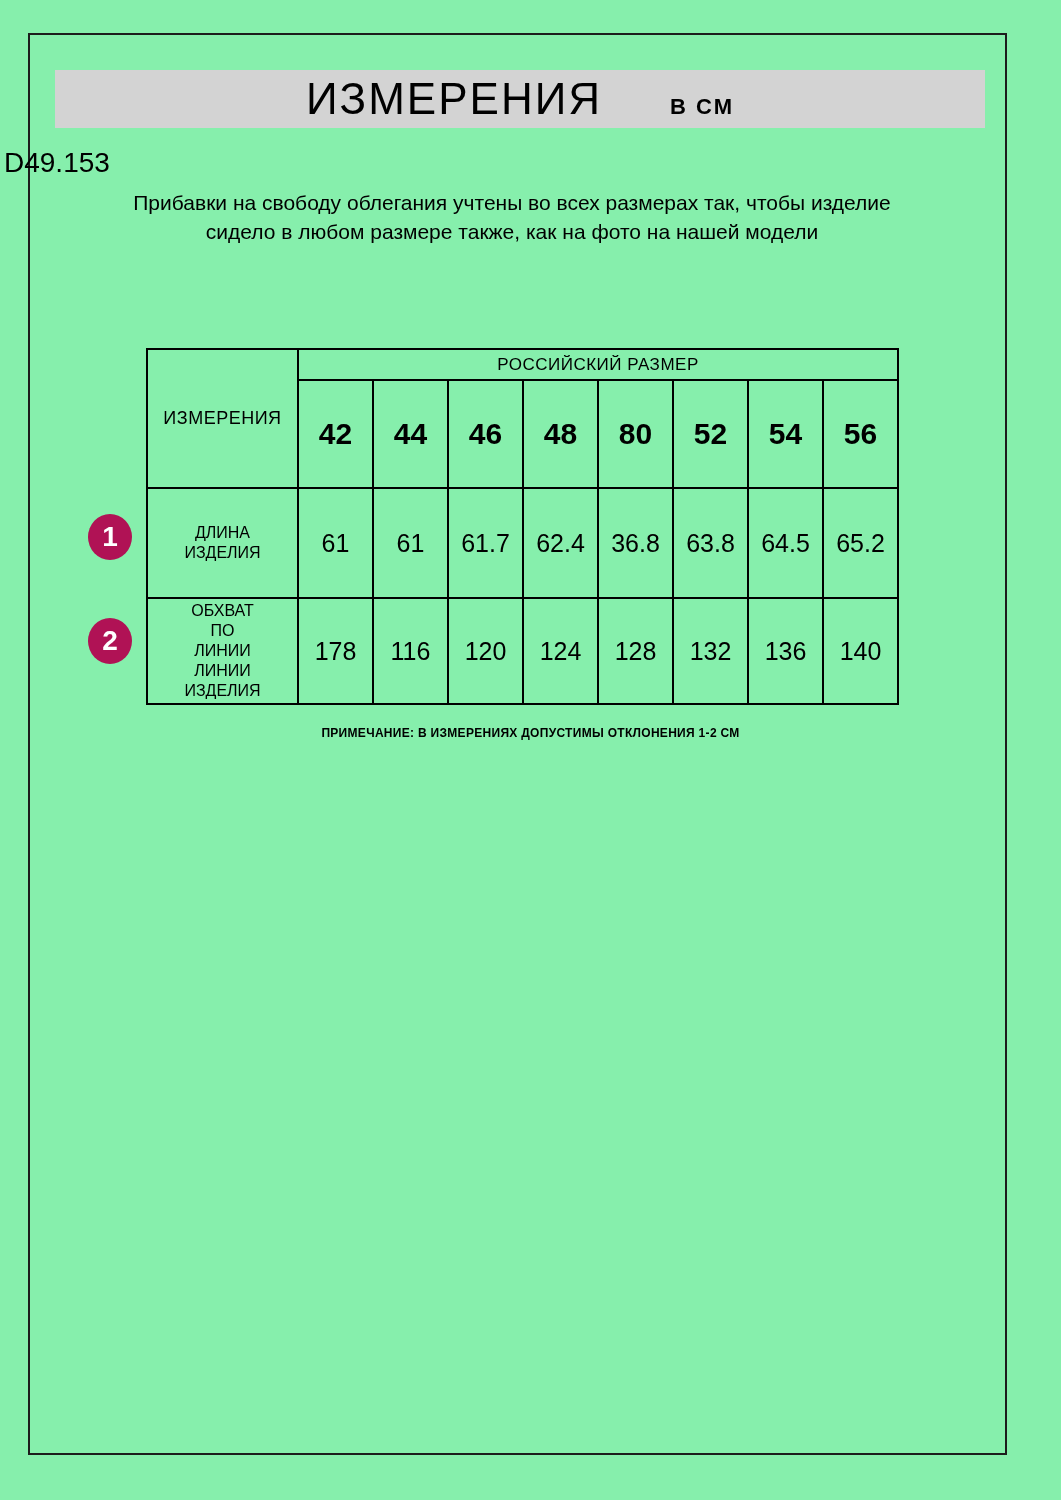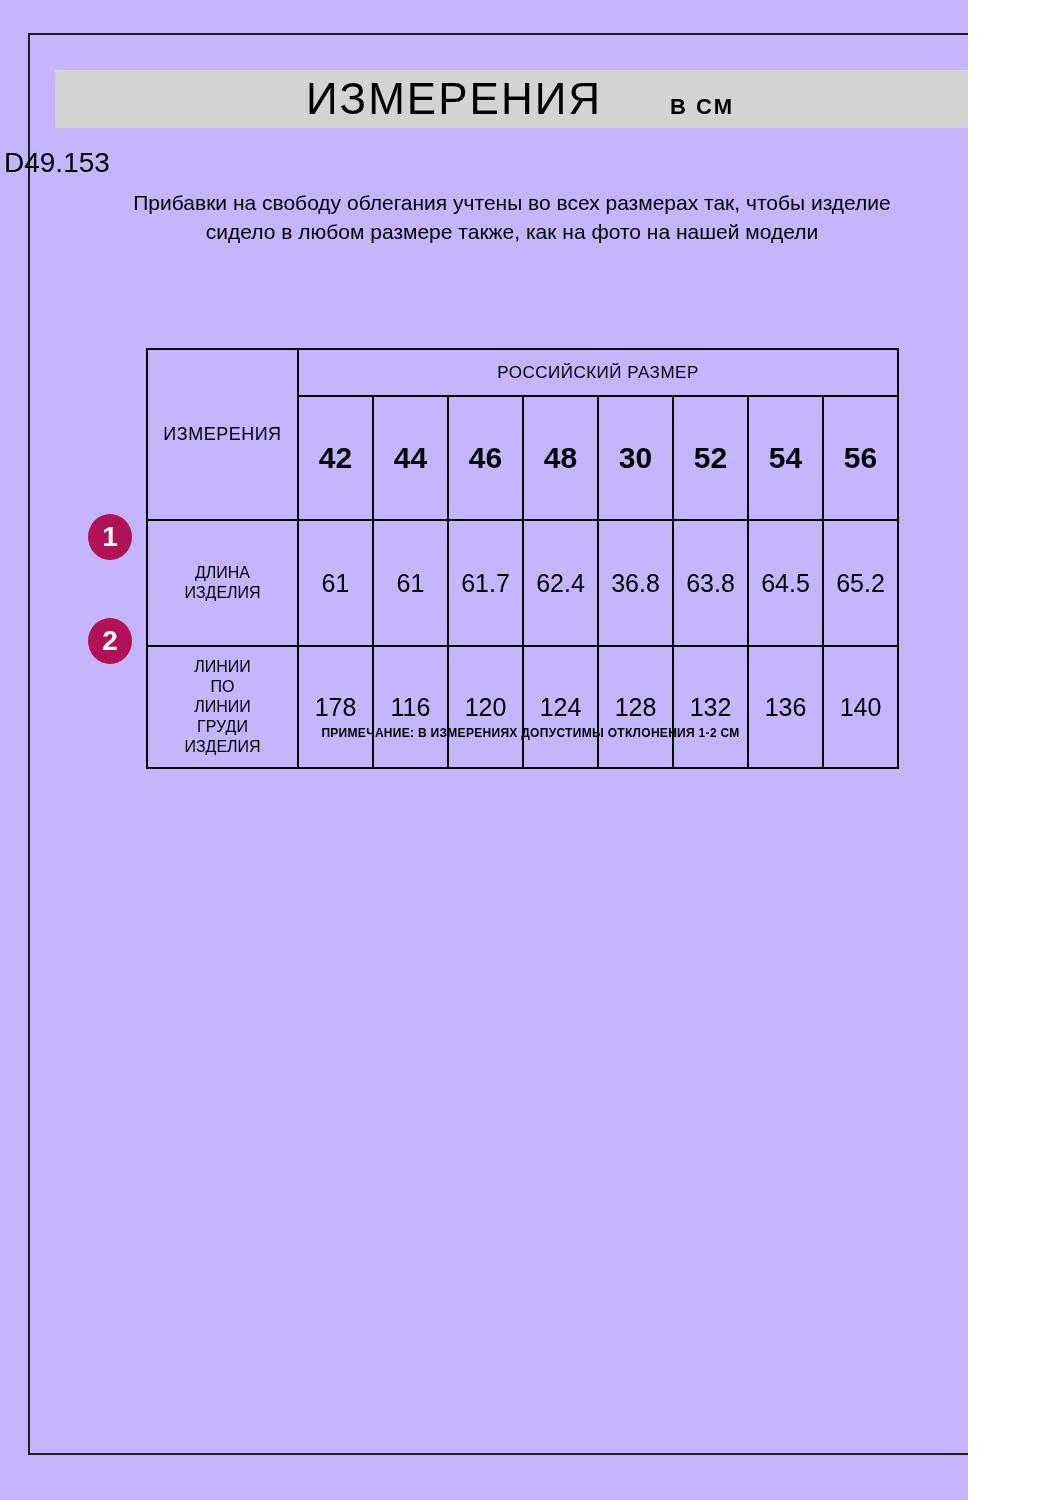--- a/index.html
+++ b/index.html
@@ -4,23 +4,23 @@
 <style>
   html, body {
     margin: 0;
     padding: 0;
     background: #ffffff;
     font-family: "Liberation Sans", "DejaVu Sans", sans-serif;
     color: #000000;
   }
   .page {
     position: relative;
-    width: 968px;
+    width: 1061px;
     height: 1500px;
-    background: #c4b5fd;
+    background: #86efac;
     overflow: hidden;
   }
   .page-border {
     position: absolute;
     left: 28px;
     top: 33px;
     width: 979px;
     height: 1422px;
     border: 2px solid #1c1c1c;
     box-sizing: border-box;
@@ -78,21 +78,21 @@
     position: absolute;
     left: 146px;
     top: 348px;
     border-collapse: collapse;
     table-layout: fixed;
   }
   table.size-table td {
     border: 2px solid #000000;
     text-align: center;
     vertical-align: middle;
-    padding: 8px;
+    padding: 0;
   }
   td.measure-head {
     font-size: 18px;
     font-weight: 400;
     letter-spacing: 0.5px;
   }
   td.group-head {
     height: 29px;
     font-size: 17px;
     font-weight: 400;
@@ -171,38 +171,38 @@
     <tbody>
         <tr>
       <td class="measure-head" rowspan="2">ИЗМЕРЕНИЯ</td>
       <td class="group-head" colspan="8">РОССИЙСКИЙ РАЗМЕР</td>
     </tr>
     <tr class="sizes-row">
       <td>42</td>
       <td>44</td>
       <td>46</td>
       <td>48</td>
-      <td>30</td>
+      <td>80</td>
       <td>52</td>
       <td>54</td>
       <td>56</td>
     </tr>
     <tr class="data-row row-length">
       <td class="row-label">ДЛИНА ИЗДЕЛИЯ</td>
       <td class="val">61</td>
       <td class="val">61</td>
       <td class="val">61.7</td>
       <td class="val">62.4</td>
       <td class="val">36.8</td>
       <td class="val">63.8</td>
       <td class="val">64.5</td>
       <td class="val">65.2</td>
     </tr>
     <tr class="data-row row-chest">
-      <td class="row-label">ЛИНИИ ПО ЛИНИИ ГРУДИ ИЗДЕЛИЯ</td>
+      <td class="row-label">ОБХВАТ ПО ЛИНИИ ЛИНИИ ИЗДЕЛИЯ</td>
       <td class="val">178</td>
       <td class="val">116</td>
       <td class="val">120</td>
       <td class="val">124</td>
       <td class="val">128</td>
       <td class="val">132</td>
       <td class="val">136</td>
       <td class="val">140</td>
     </tr>
   </tbody>

